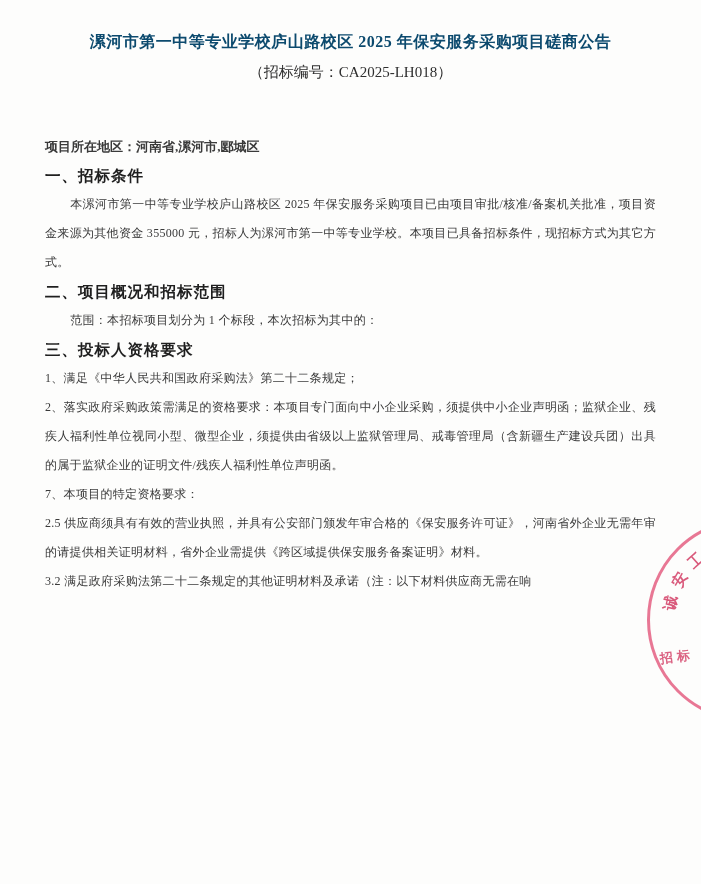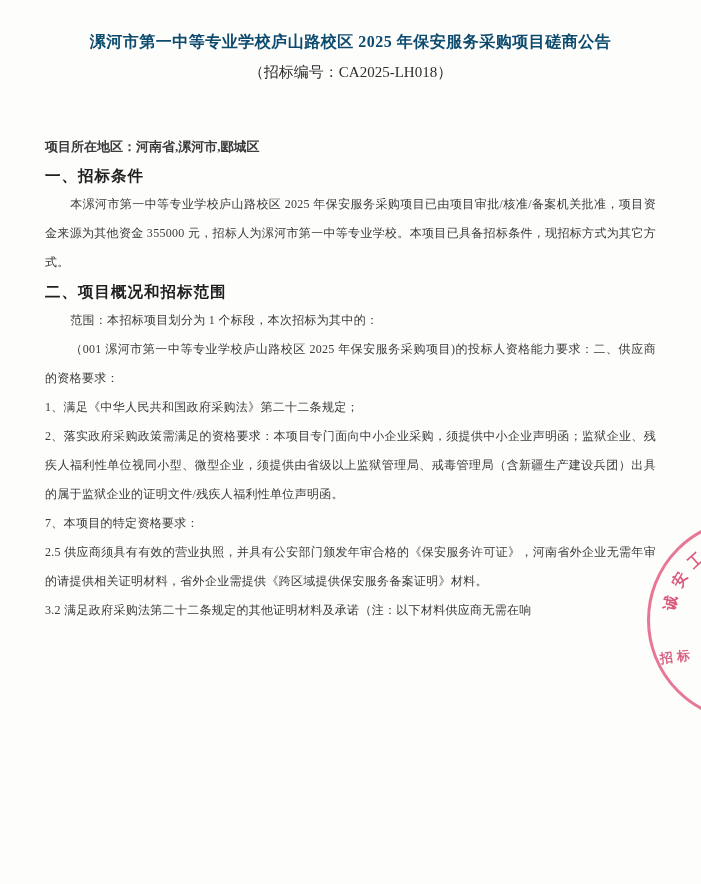--- a/index.html
+++ b/index.html
@@ -110,21 +110,21 @@
     <div class="doc-subtitle">（招标编号：CA2025-LH018）</div>
 
     <p class="location-line">项目所在地区：河南省,漯河市,郾城区</p>
 
     <h2 class="sec-heading">一、招标条件</h2>
     <p class="para indent">本漯河市第一中等专业学校庐山路校区 2025 年保安服务采购项目已由项目审批/核准/备案机关批准，项目资金来源为其他资金 355000 元，招标人为漯河市第一中等专业学校。本项目已具备招标条件，现招标方式为其它方式。</p>
 
     <h2 class="sec-heading">二、项目概况和招标范围</h2>
     <p class="para indent">范围：本招标项目划分为 1 个标段，本次招标为其中的：</p>
 
-    <p class="para indent">（001 漯河市第一中等专业学校庐山路校区 2025 年保安服务采购项目)的投标人资格能力要求：二、供应商的资格要求：</p>
+    <h2 class="sec-heading">三、投标人资格要求</h2>
     <p class="para">1、满足《中华人民共和国政府采购法》第二十二条规定；</p>
     <p class="para">2、落实政府采购政策需满足的资格要求：本项目专门面向中小企业采购，须提供中小企业声明函；监狱企业、残疾人福利性单位视同小型、微型企业，须提供由省级以上监狱管理局、戒毒管理局（含新疆生产建设兵团）出具的属于监狱企业的证明文件/残疾人福利性单位声明函。</p>
     <p class="para">7、本项目的特定资格要求：</p>
     <p class="para">2.5 供应商须具有有效的营业执照，并具有公安部门颁发年审合格的《保安服务许可证》，河南省外企业无需年审的请提供相关证明材料，省外企业需提供《跨区域提供保安服务备案证明》材料。</p>
     <p class="para">3.2 满足政府采购法第二十二条规定的其他证明材料及承诺（注：以下材料供应商无需在响</p>
   </div>
 
   <div class="stamp">
     <div class="stamp-ring"></div>
     <span class="seal-char c0">诚</span>

